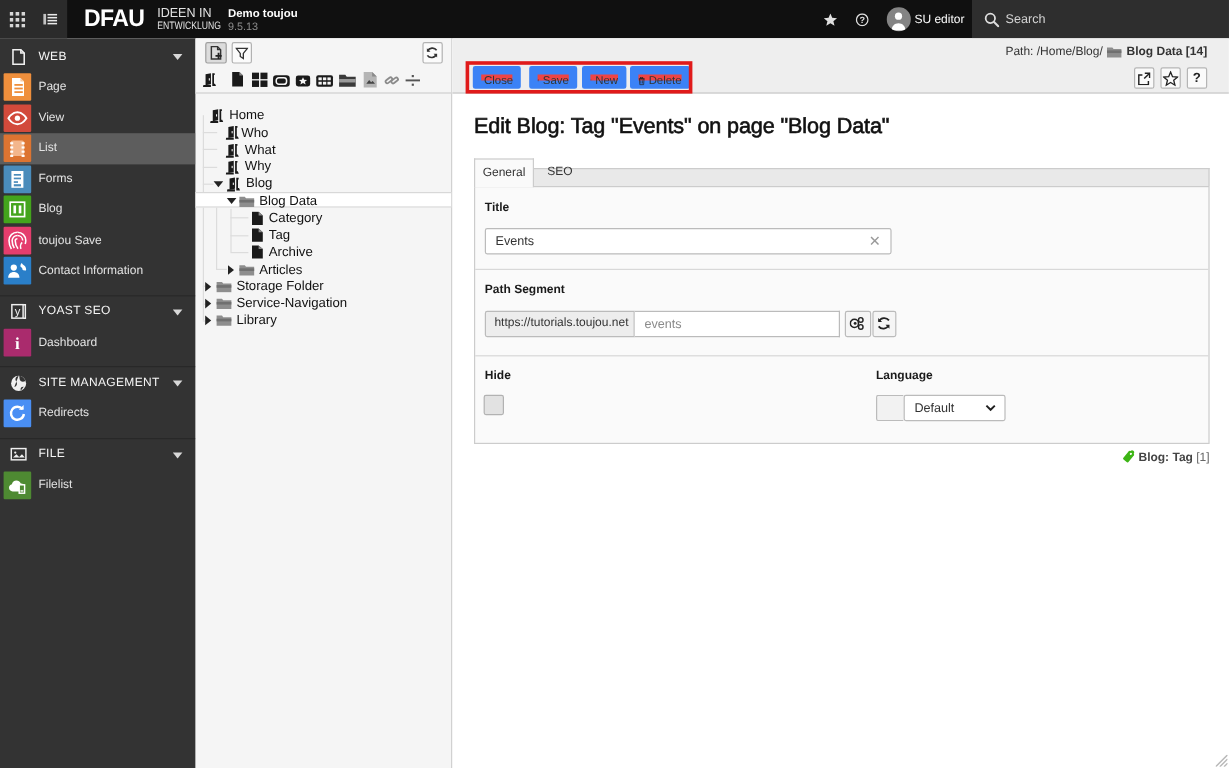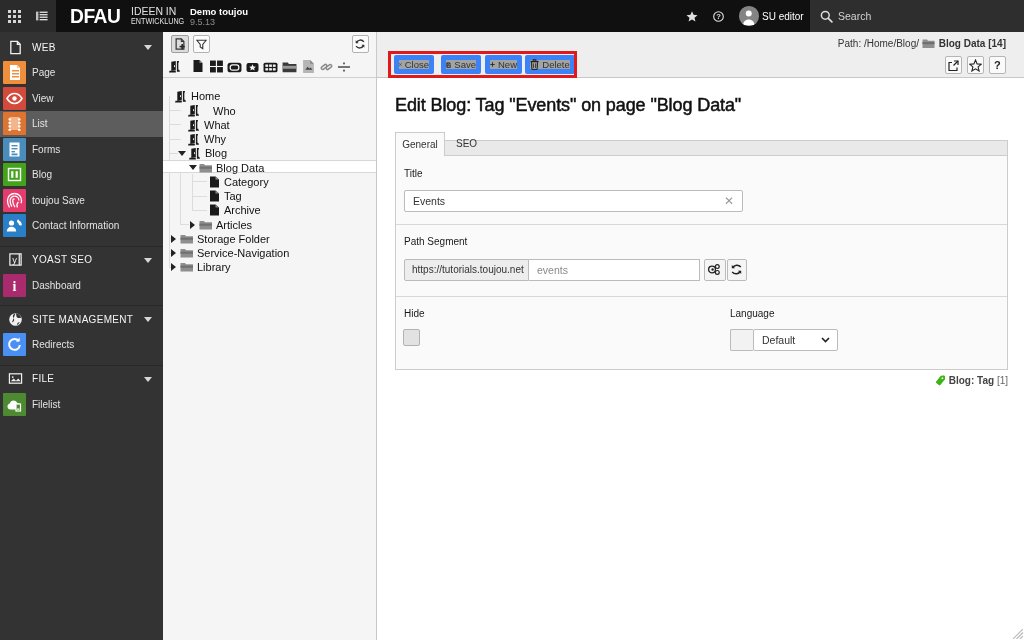--- a/index.html
+++ b/index.html
@@ -38,29 +38,29 @@
 .tline{position:absolute;background:#dcdcdc}
 #bdhl{position:absolute;left:0;top:160px;width:213px;height:13px;background:#fff;border-top:1px solid #d8d8d8;border-bottom:1px solid #d8d8d8}
 .caret-r{width:0;height:0;border-top:4px solid transparent;border-bottom:4px solid transparent;border-left:5px solid #222;display:inline-block}
 .caret-d{width:0;height:0;border-left:4px solid transparent;border-right:4px solid transparent;border-top:5px solid #222;display:inline-block}
 
 #content{position:absolute;left:377px;top:32px;width:647px;height:608px;background:#fff}
 #dochead{position:absolute;left:0;top:0;width:647px;height:46px;background:#eee;border-bottom:1px solid #c8c8c8}
 #path{position:absolute;right:18px;top:6px;font-size:10px;color:#333;display:flex;align-items:center}
 #path b{margin-left:4px}
 #redbox{position:absolute;left:11px;top:19px;width:189px;height:26.5px;border:3px solid #e01a1a}
-.dbtn{position:absolute;top:23px;height:19px;border:5px solid #3b82f6;border-radius:2px;background:#a3a3a3;font-size:9.5px;color:#333;display:flex;align-items:center;justify-content:center;gap:3px}
+.dbtn{position:absolute;top:23px;height:19px;border:7px solid #3b82f6;border-radius:2px;background:#ef4444;font-size:9.5px;color:#333;display:flex;align-items:flex-start;justify-content:center;gap:3px}
 .sqbtn{position:absolute;top:24px;width:17px;height:18px;border:1px solid #b5b5b5;border-radius:2px;background:#fafafa;display:flex;align-items:center;justify-content:center;font-size:11px;color:#222;font-weight:bold}
 h1{position:absolute;left:18px;top:62.5px;font-size:18px;font-weight:500;color:#111;letter-spacing:-.1px;-webkit-text-stroke:.5px #111;font-family:"Liberation Sans",sans-serif}
 #tabstrip{position:absolute;left:18px;top:107.5px;width:613px;height:15px;background:#e9e9e9;border:1px solid #ccc;border-bottom:0}
 #tabact{position:absolute;left:18px;top:99.5px;width:50px;height:24px;background:#fafafa;border:1px solid #ccc;border-bottom:0;display:flex;align-items:center;justify-content:center;font-size:10px;color:#333;z-index:3}
 #tabseo{position:absolute;left:79px;top:106px;font-size:10px;color:#333;line-height:11px}
 #panel{position:absolute;left:18px;top:122.5px;width:613px;height:215.5px;background:#fafafa;border:1px solid #ccc}
 .sect{position:absolute;left:0;width:611px;border-top:1px solid #d8d8d8}
-.flabel{position:absolute;font-size:10px;font-weight:normal;color:#1a1a1a}
+.flabel{position:absolute;font-size:10px;font-weight:bold;color:#1a1a1a}
 .inp{position:absolute;background:#fff;border:1px solid #bbb;border-radius:2px;font-size:10.5px;color:#333;display:flex;align-items:center;padding:0 8px}
 #foot{position:absolute;left:18px;top:343px;width:613px;font-size:10px;color:#444;text-align:right}
 #rsz{position:absolute;right:1px;bottom:1px;width:10px;height:10px}
 </style></head>
 <body>
 <div id="top">
   <div id="corner">
     <div class="cbtn">
         <svg width="13" height="13" viewBox="0 0 13 13">
           <g fill="#d6d6d6">
@@ -368,21 +368,21 @@
       </svg>
       <span style="margin-left:3px">Home</span>
     </div>
   <div class="trow" style="left:25px;top:71.6px">
       <svg width="13" height="13" viewBox="0 0 13 13">
         <path fill="#1a1a1a" d="M2.3 1.8 L6.8 1 L6.8 10.3 L2.3 11.1 Z"></path>
         <rect x="5" y="5.2" width="0.9" height="1.9" fill="#f5f5f5"></rect>
         <path fill="#1a1a1a" d="M7.9 1.1 h2 v1.4 h-0.55 v7.2 h0.85 l0.8 2 h-3.1 z"></path>
         <path fill="#1a1a1a" d="M0.5 10.8 h6.3 v1.7 h-6.7 z"></path>
       </svg>
-      <span style="margin-left:12px">Who</span>
+      <span style="margin-left:0">Who</span>
     </div>
   <div class="trow" style="left:25px;top:85.9px">
       <svg width="13" height="13" viewBox="0 0 13 13">
         <path fill="#1a1a1a" d="M2.3 1.8 L6.8 1 L6.8 10.3 L2.3 11.1 Z"></path>
         <rect x="5" y="5.2" width="0.9" height="1.9" fill="#f5f5f5"></rect>
         <path fill="#1a1a1a" d="M7.9 1.1 h2 v1.4 h-0.55 v7.2 h0.85 l0.8 2 h-3.1 z"></path>
         <path fill="#1a1a1a" d="M0.5 10.8 h6.3 v1.7 h-6.7 z"></path>
       </svg>
       <span style="margin-left:3px">What</span>
     </div>

